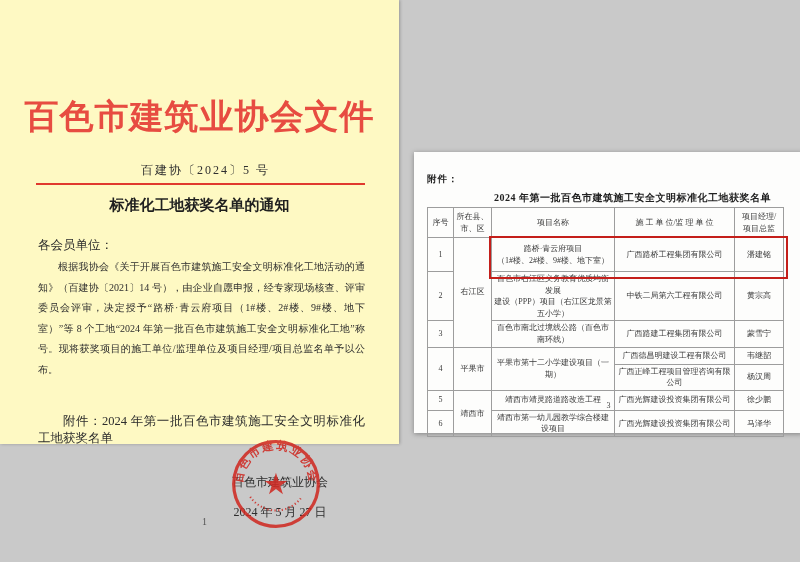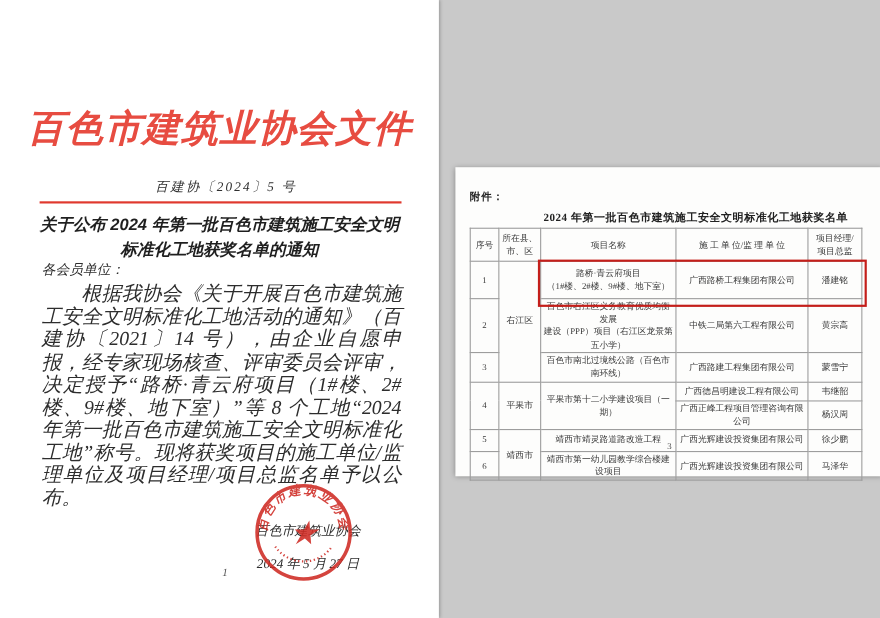--- a/index.html
+++ b/index.html
@@ -6,24 +6,23 @@
   html,body { width:800px; height:562px; }
   body {
     position:relative;
     background:#c9c9c9;
     font-family:"Liberation Serif","DejaVu Serif",serif;
     overflow:hidden;
   }
 
   
   .page-left {
-    position:absolute; left:0; top:0; width:399px; height:562px;
-    background:#ffffff;
+    position:absolute; left:0; top:0; width:399px; height:444px;
+    background:#fef9c3;
     box-shadow:1px 0 3px rgba(0,0,0,.25);
-    font-style:italic;
   }
   .letterhead {
     position:absolute; top:94px; left:0; right:0;
     text-align:center;
     font-family:"Liberation Sans","DejaVu Sans",sans-serif;
     font-weight:700; font-size:34px; letter-spacing:1px;
     color:#e74c41;
   }
   .doc-number {
     position:absolute; top:162px; left:0; right:0;
@@ -38,21 +37,21 @@
     text-align:center;
     font-family:"Liberation Sans","DejaVu Sans",sans-serif;
     font-weight:700; font-size:15px; line-height:23px; color:#1f1f1f;
   }
   .salutation {
     position:absolute; top:237px; left:38px;
     font-size:12.5px; color:#2d2d2d;
   }
   .body-para {
     position:absolute; top:257px; left:38px; right:34px;
-    font-size:18px; line-height:20.5px;
+    font-size:10px; line-height:20.5px;
     text-align:justify; text-indent:2em; color:#2d2d2d;
   }
   .attachment-note {
     position:absolute; top:413px; left:38px; right:34px;
     font-size:12.5px; line-height:17px;
     text-align:justify; text-indent:2em; color:#2d2d2d;
   }
   .signer {
     position:absolute; top:474px; left:230px; width:100px;
     text-align:center; font-size:12px; color:#2d2d2d; z-index:1;
@@ -111,28 +110,28 @@
 
 <div class="page-left">
 
   <div class="letterhead">百色市建筑业协会文件</div>
 
   <div class="doc-number">百建协〔2024〕5 号</div>
 
   <div class="red-rule"></div>
 
   <div class="subject">
-    <div>关于公布 2024 年第一批百色市建筑施工安全文明</div>
     <div>标准化工地获奖名单的通知</div>
   </div>
 
   <div class="salutation">各会员单位：</div>
 
   <div class="body-para">根据我协会《关于开展百色市建筑施工安全文明标准化工地活动的通知》（百建协〔2021〕14 号），由企业自愿申报，经专家现场核查、评审委员会评审，决定授予“路桥·青云府项目（1#楼、2#楼、9#楼、地下室）”等 8 个工地“2024 年第一批百色市建筑施工安全文明标准化工地”称号。现将获奖项目的施工单位/监理单位及项目经理/项目总监名单予以公布。</div>
 
+  <div class="attachment-note">附件：2024 年第一批百色市建筑施工安全文明标准化工地获奖名单</div>
 
   <div class="signer">百色市建筑业协会</div>
 
   <div class="sign-date">2024 年 5 月 27 日</div>
 
   <svg class="seal" viewBox="0 0 100 100">
     <circle cx="50" cy="50" r="46" fill="none" stroke="#cf2b24" stroke-width="3.5"></circle>
     <path id="sealArc" d="M 16,62 A 36.5,36.5 0 1 1 84,62" fill="none"></path>
     <text font-size="12.5" fill="#cf2b24" font-weight="bold" letter-spacing="2" font-family="Liberation Sans, DejaVu Sans, sans-serif">
       <textPath href="#sealArc" startOffset="50%" text-anchor="middle">百色市建筑业协会</textPath>

